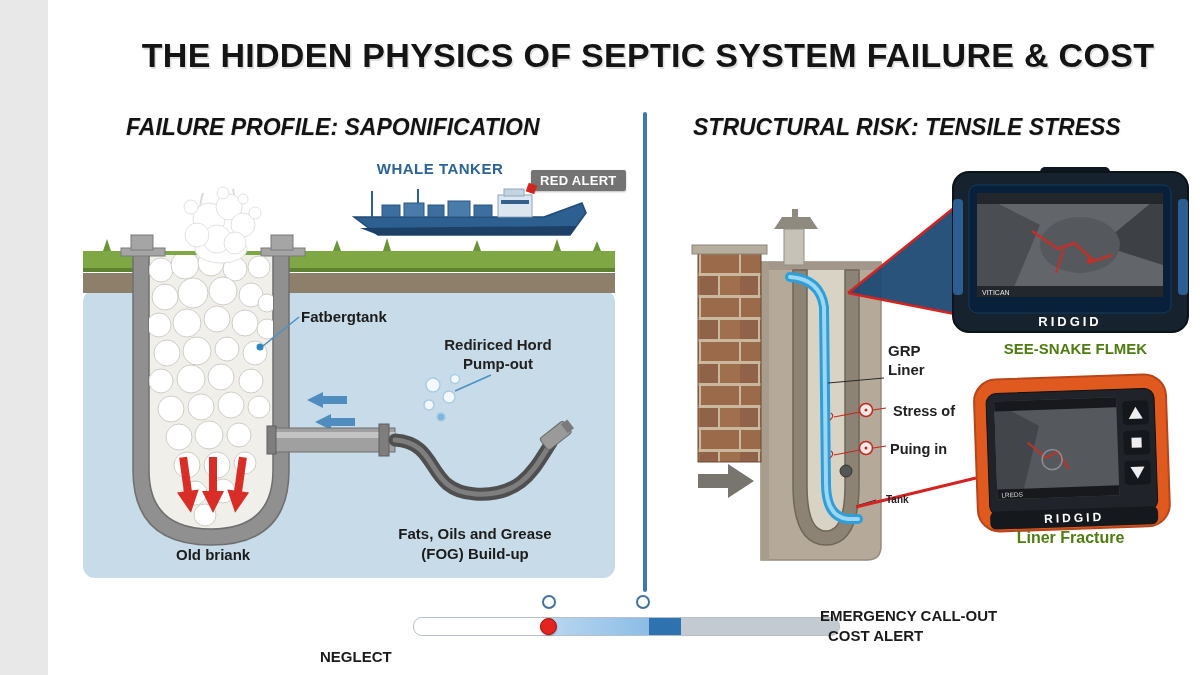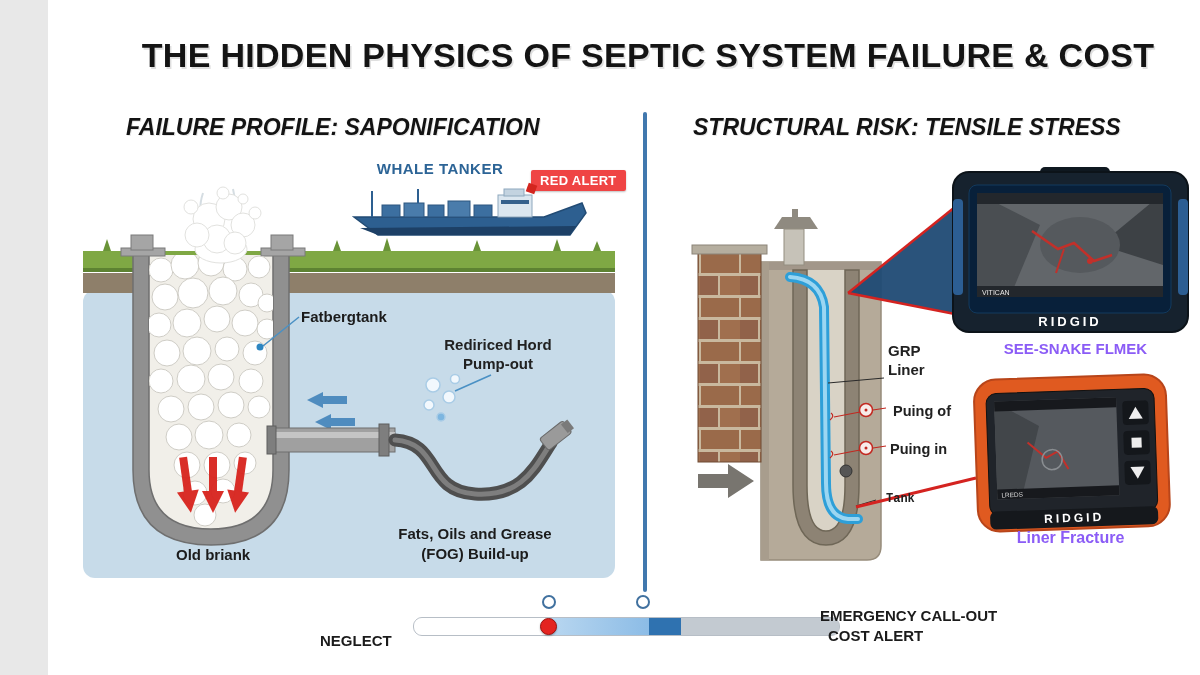--- a/index.html
+++ b/index.html
@@ -5,24 +5,24 @@
   html,body{margin:0;padding:0;background:#e8e8e8;}
   .stage{position:relative;width:1200px;height:675px;background:#ffffff;overflow:hidden;
          font-family:"Liberation Sans","DejaVu Sans",sans-serif;color:#161616;margin-left:48px;}
   .abs{position:absolute;}
   .t-title{font-size:34px;font-weight:800;letter-spacing:.3px;text-align:center;color:#141414;
            text-shadow:1.5px 1.5px 0 rgba(110,110,110,.22);}
   .t-h2{font-size:23px;font-weight:800;color:#131313;text-shadow:1px 1px 0 rgba(120,120,120,.18);font-style:italic;}
   .lbl{font-size:15px;font-weight:700;color:#1b1b1b;}
   .lbl-med{font-size:15px;font-weight:600;color:#212121;line-height:19px;}
   .lbl-sm{font-size:13.5px;font-weight:700;color:#1b1b1b;line-height:16px;}
-  .lbl-cap{font-size:15px;font-weight:700;color:#8b5cf6;}
+  .lbl-cap{font-size:15px;font-weight:700;color:#4d7c0f;}
   .center{text-align:center;}
   .blue-txt{color:#2c6496;letter-spacing:.5px;}
-  .badge{background:#ef4444;color:#ffffff;font-size:13px;font-weight:700;padding:3px 9px;
+  .badge{background:#737373;color:#ffffff;font-size:13px;font-weight:700;padding:3px 9px;
          border-radius:2px;letter-spacing:.3px;box-shadow:0 1px 2px rgba(0,0,0,.25);}
   .badge-tail{position:absolute;left:-4px;bottom:-4px;width:9px;height:9px;background:#d3251f;
               transform:rotate(20deg);}
   .divider{background:#4178ae;border-radius:2px;}
   .track{position:absolute;left:365px;top:617px;width:425px;height:17px;border-radius:9px;
          overflow:hidden;border:1px solid #b7bec6;background:#c9cfd6;}
   .seg{position:absolute;top:0;height:100%;}
   .dot-red{position:absolute;left:492px;top:618px;width:15px;height:15px;border-radius:50%;
            background:#e42420;border:1px solid #9d120f;box-shadow:0 1px 2px rgba(0,0,0,.3);}
   .mini-circle{position:absolute;width:10px;height:10px;border-radius:50%;background:#fff;
@@ -329,28 +329,28 @@
       </g>
       <rect x="328" y="344" width="168" height="18" rx="6" fill="#15181c"></rect>
       <text x="412" y="357" font-size="12" font-weight="bold" fill="#ffffff" letter-spacing="3" text-anchor="middle">RIDGID</text>
     </g>
   </svg>
 
   <div class="abs lbl-med" style="left:840px;top:341px;">
     <div>GRP</div>
     <div>Liner</div>
   </div>
-  <div class="abs lbl-med" style="left:845px;top:402px;font-size:14.5px;">Puing of</div>
+  <div class="abs lbl-med" style="left:845px;top:402px;font-size:14.5px;">Stress of</div>
   <div class="abs lbl-med" style="left:842px;top:440px;font-size:14.5px;">Puing in</div>
-  <div class="abs lbl-med" style="left:838px;top:490px;font-size:12px;font-family:Liberation Mono, monospace;">Tank</div>
+  <div class="abs lbl-med" style="left:838px;top:490px;font-size:10px;">Tank</div>
 
   <div class="abs lbl-cap center" style="left:935px;top:340px;width:185px;">SEE-SNAKE FLMEK</div>
   <div class="abs lbl-cap center" style="left:940px;top:529px;width:165px;font-size:16px;">Liner Fracture</div>
 
-  <div class="abs lbl" style="left:272px;top:632px;">NEGLECT</div>
+  <div class="abs lbl" style="left:272px;top:648px;">NEGLECT</div>
 
   <div class="track">
     <div class="seg" style="left:0;width:135px;background:#ffffff;"></div>
     <div class="seg" style="left:135px;width:100px;background:linear-gradient(90deg,#b9d7f0,#8cbce6);"></div>
     <div class="seg" style="left:235px;width:32px;background:#2f72b0;"></div>
     <div class="seg" style="left:267px;width:158px;background:#c3cad1;"></div>
   </div>
   <div class="dot-red"></div>
   <div class="mini-circle" style="left:494px;top:595px;"></div>
   <div class="mini-circle" style="left:588px;top:595px;"></div>

